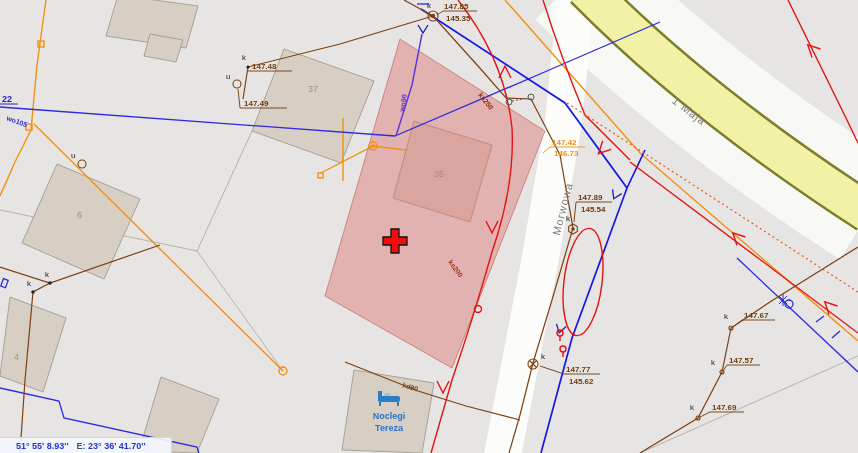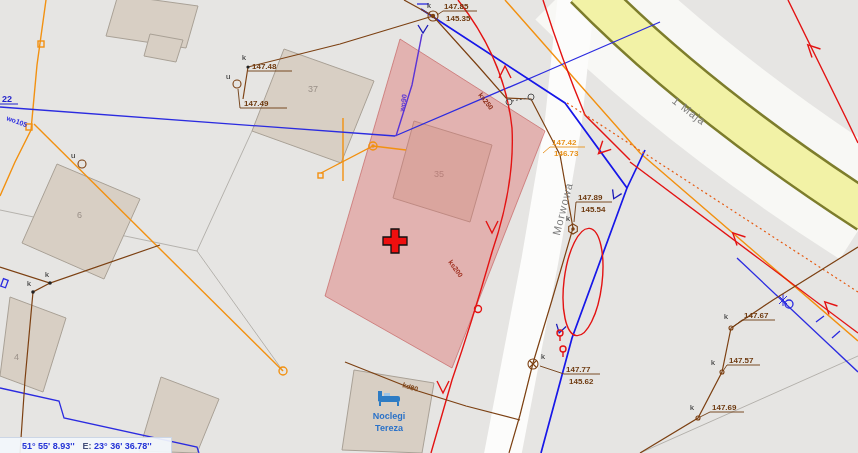--- a/index.html
+++ b/index.html
@@ -8,21 +8,21 @@
   svg{display:block;}
   svg text{font-family:"Liberation Sans",sans-serif;}
   .elev{font-size:8px;font-weight:bold;fill:#6e3a10;}
   .elev-orange{font-size:8px;font-weight:bold;fill:#e8921c;}
   .kmark{font-size:8px;fill:#222;}
   .bldg-label{font-size:9px;fill:#9a9088;}
   .street{fill:#7d7d7d;font-size:11px;letter-spacing:1px;}
   .utext{font-size:7px;font-weight:bold;}
   #statusbar{position:absolute;left:0;bottom:0;width:172px;height:16px;
     background:rgba(243,247,252,0.92);border-top:1px solid #ccd6e6;border-right:1px solid #ccd6e6;
-    display:flex;align-items:center;gap:8px;padding-left:22px;box-sizing:border-box;
+    display:flex;align-items:center;gap:8px;padding-left:16px;box-sizing:border-box;
     font-size:9px;font-weight:bold;}
   .coord{color:#2433d6;}
   .coordlabel{color:#44507a;}
   .poi-name{font-size:9px;font-weight:bold;fill:#2b72c8;text-anchor:middle;}
 </style>
 </head>
 <body>
 
 <div id="stage">
 <svg width="858" height="453" viewBox="0 0 858 453">
@@ -219,16 +219,16 @@
     <text class="poi-name" x="389" y="431">Tereza</text>
   </g>
 
   <path d="M391,229 h8 v8 h8 v8 h-8 v8 h-8 v-8 h-8 v-8 h8 Z" fill="#ef0f0f" stroke="#111" stroke-width="1.3"></path>
 </svg>
 
   <div id="statusbar">
     <span class="coord">51° 55' 8.93''</span>
     <span>
       <span class="coordlabel">E:</span>
-      <span class="coord">23° 36' 36.78''</span>
+      <span class="coord">23° 36' 41.70''</span>
     </span>
   </div>
 </div>
 
 </body></html>

